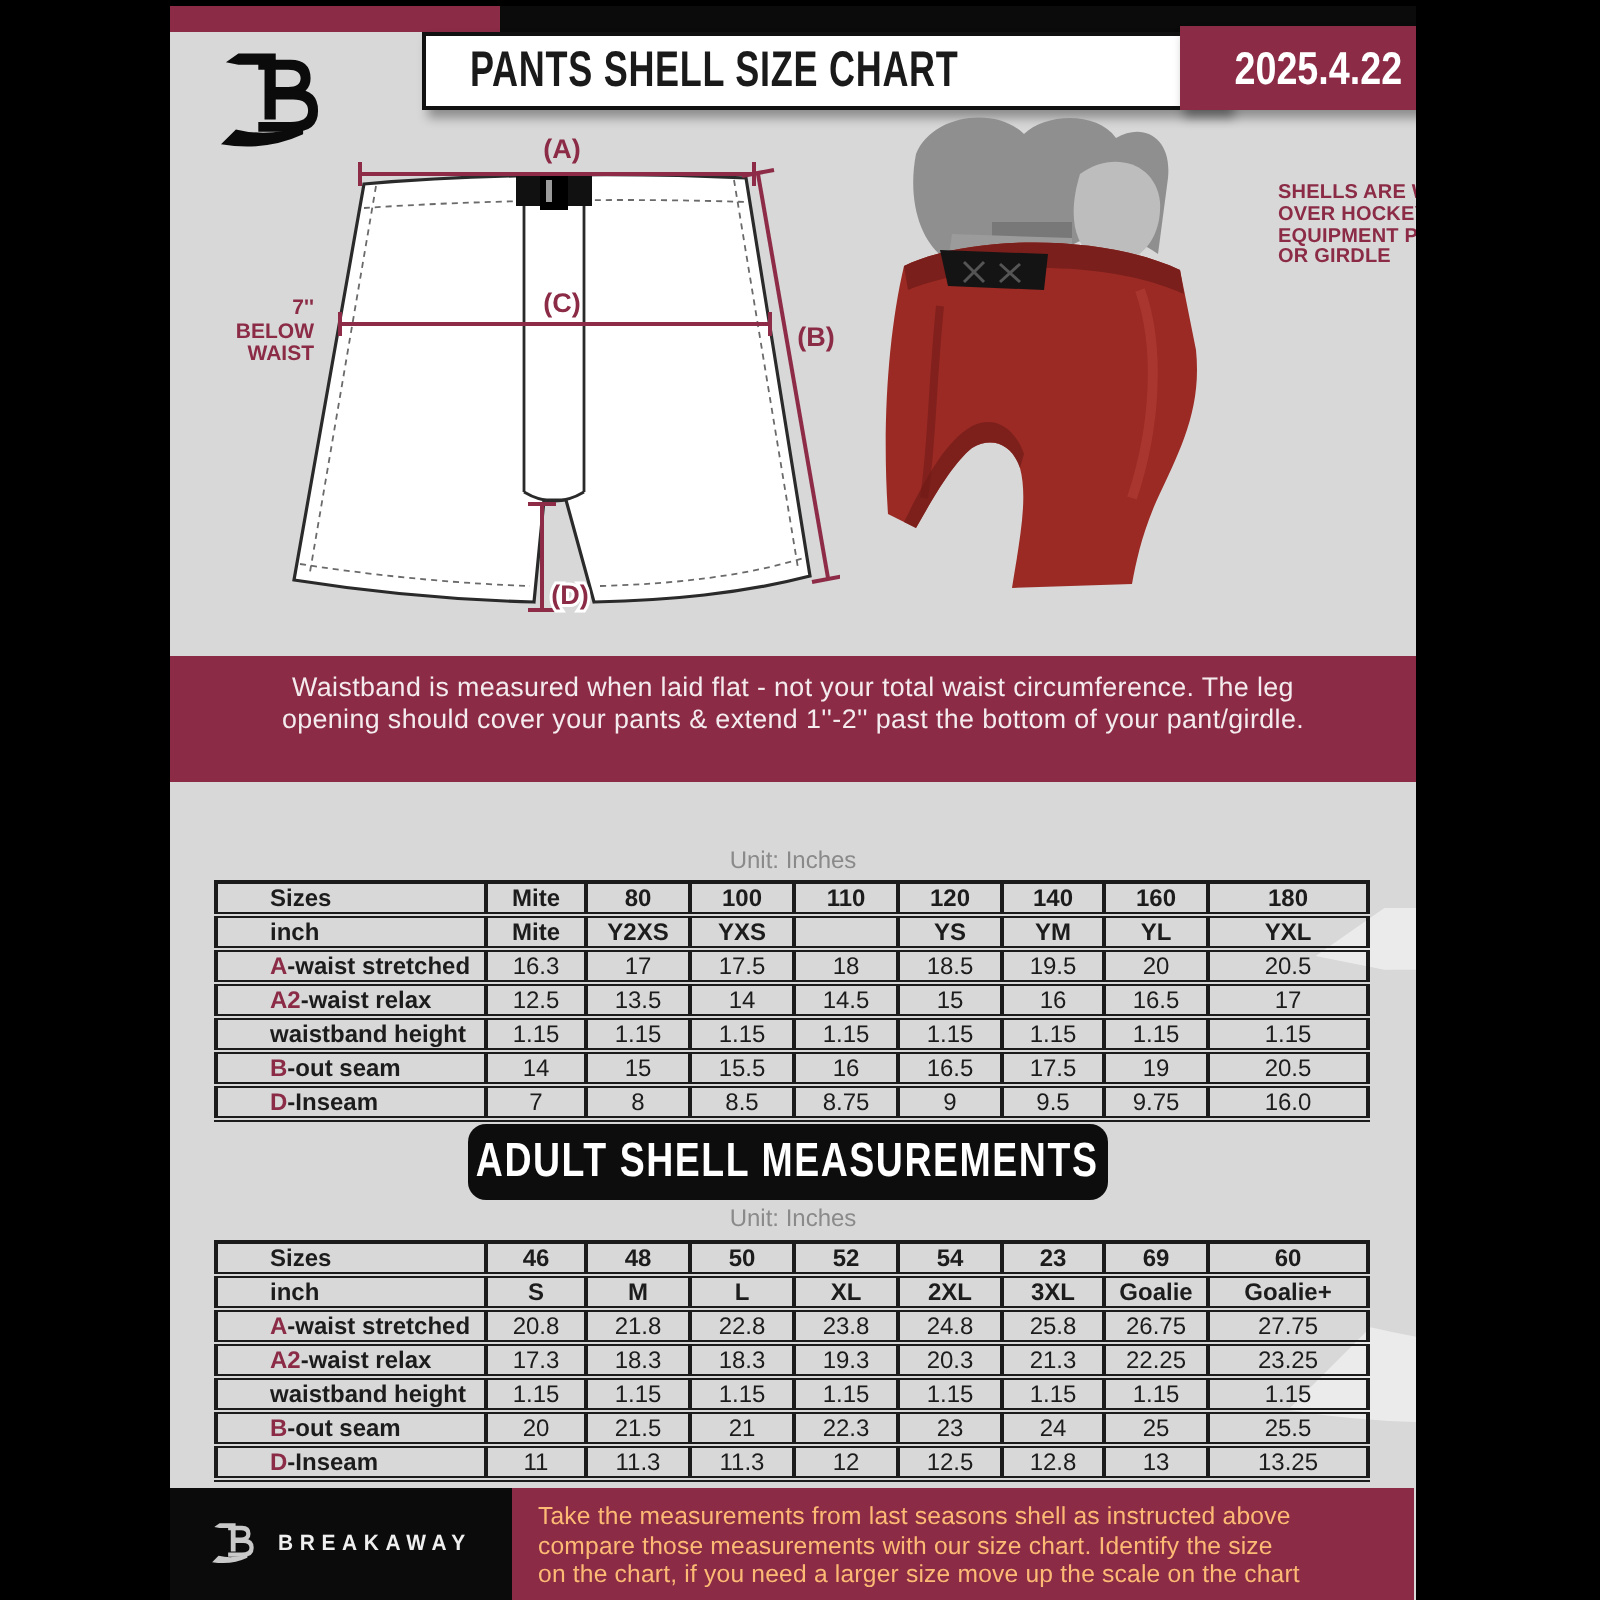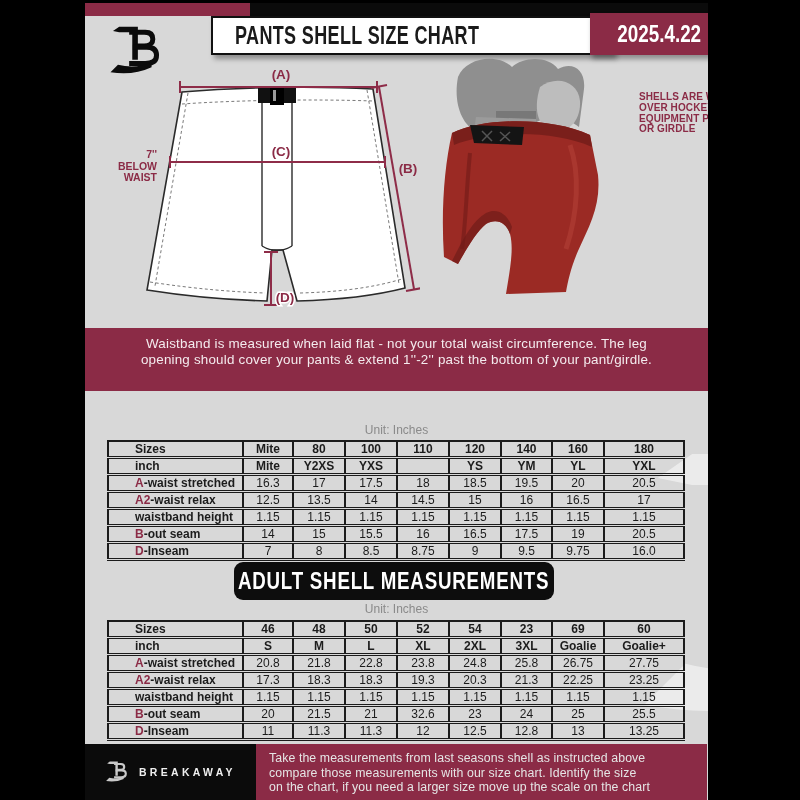--- a/index.html
+++ b/index.html
@@ -57,21 +57,21 @@
   
   .watermark{position:absolute;left:520px;top:420px;width:360px;height:330px;opacity:.5;}
 
   
   .footer-black{position:absolute;left:0;top:741px;width:171px;height:56px;background:#0b0b0b;
                 display:flex;align-items:center;}
   .footer-logo{width:24px;height:28px;margin-left:20px;}
   .brand-text{color:#efefef;font-size:11px;font-weight:bold;letter-spacing:3.5px;margin-left:10px;transform:scaleX(.95);
               transform-origin:left center;white-space:nowrap;}
   .footer-maroon{position:absolute;left:171px;top:741px;width:451px;height:56px;background:#8b2b46;
-                 padding:7px 0 0 13px;color:#e5e5e5;font-size:12.3px;line-height:14.6px;letter-spacing:.1px;}
+                 padding:7px 0 0 13px;color:#fdba74;font-size:12.3px;line-height:14.6px;letter-spacing:.1px;}
 </style>
 </head>
 <body>
 
 <div id="stage">
   <div id="page">
 
     <div class="strip-maroon"></div>
     <div class="strip-black"></div>
 
@@ -338,21 +338,21 @@
             <td class="val-cell">1.15</td>
             <td class="val-cell">1.15</td>
             <td class="val-cell">1.15</td>
             <td class="val-cell">1.15</td>
           </tr>
           <tr>
             <td class="label-cell"><span class="pfx">B</span><span>-out seam</span></td>
             <td class="val-cell">20</td>
             <td class="val-cell">21.5</td>
             <td class="val-cell">21</td>
-            <td class="val-cell">32.6</td>
+            <td class="val-cell">22.3</td>
             <td class="val-cell">23</td>
             <td class="val-cell">24</td>
             <td class="val-cell">25</td>
             <td class="val-cell">25.5</td>
           </tr>
           <tr>
             <td class="label-cell"><span class="pfx">D</span><span>-Inseam</span></td>
             <td class="val-cell">11</td>
             <td class="val-cell">11.3</td>
             <td class="val-cell">11.3</td>

